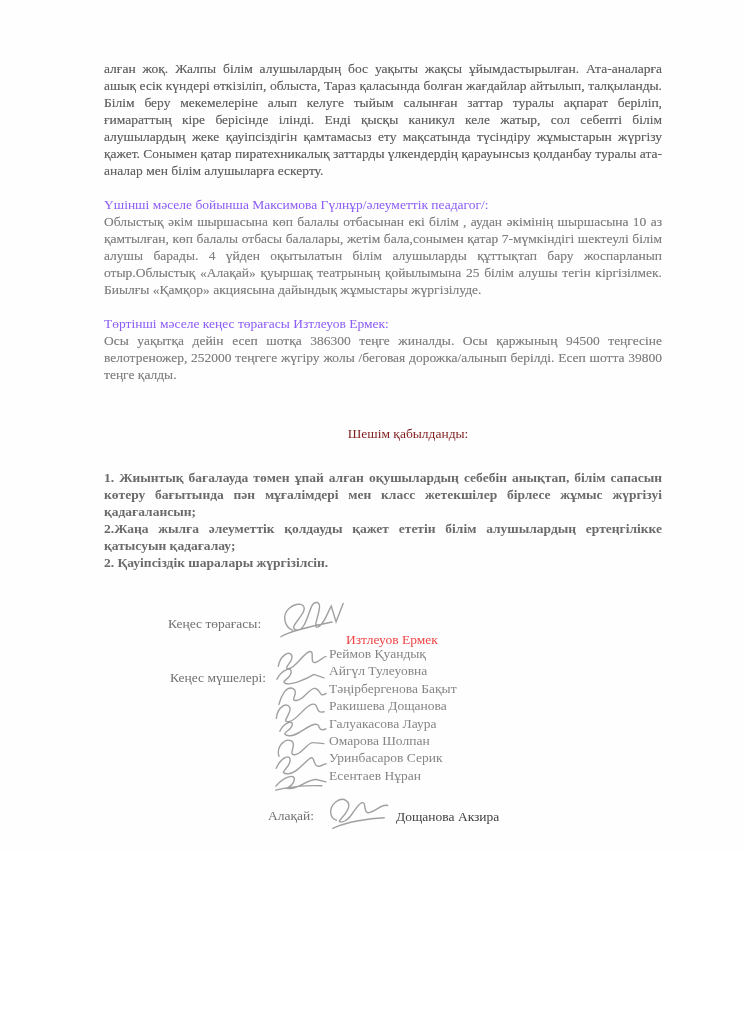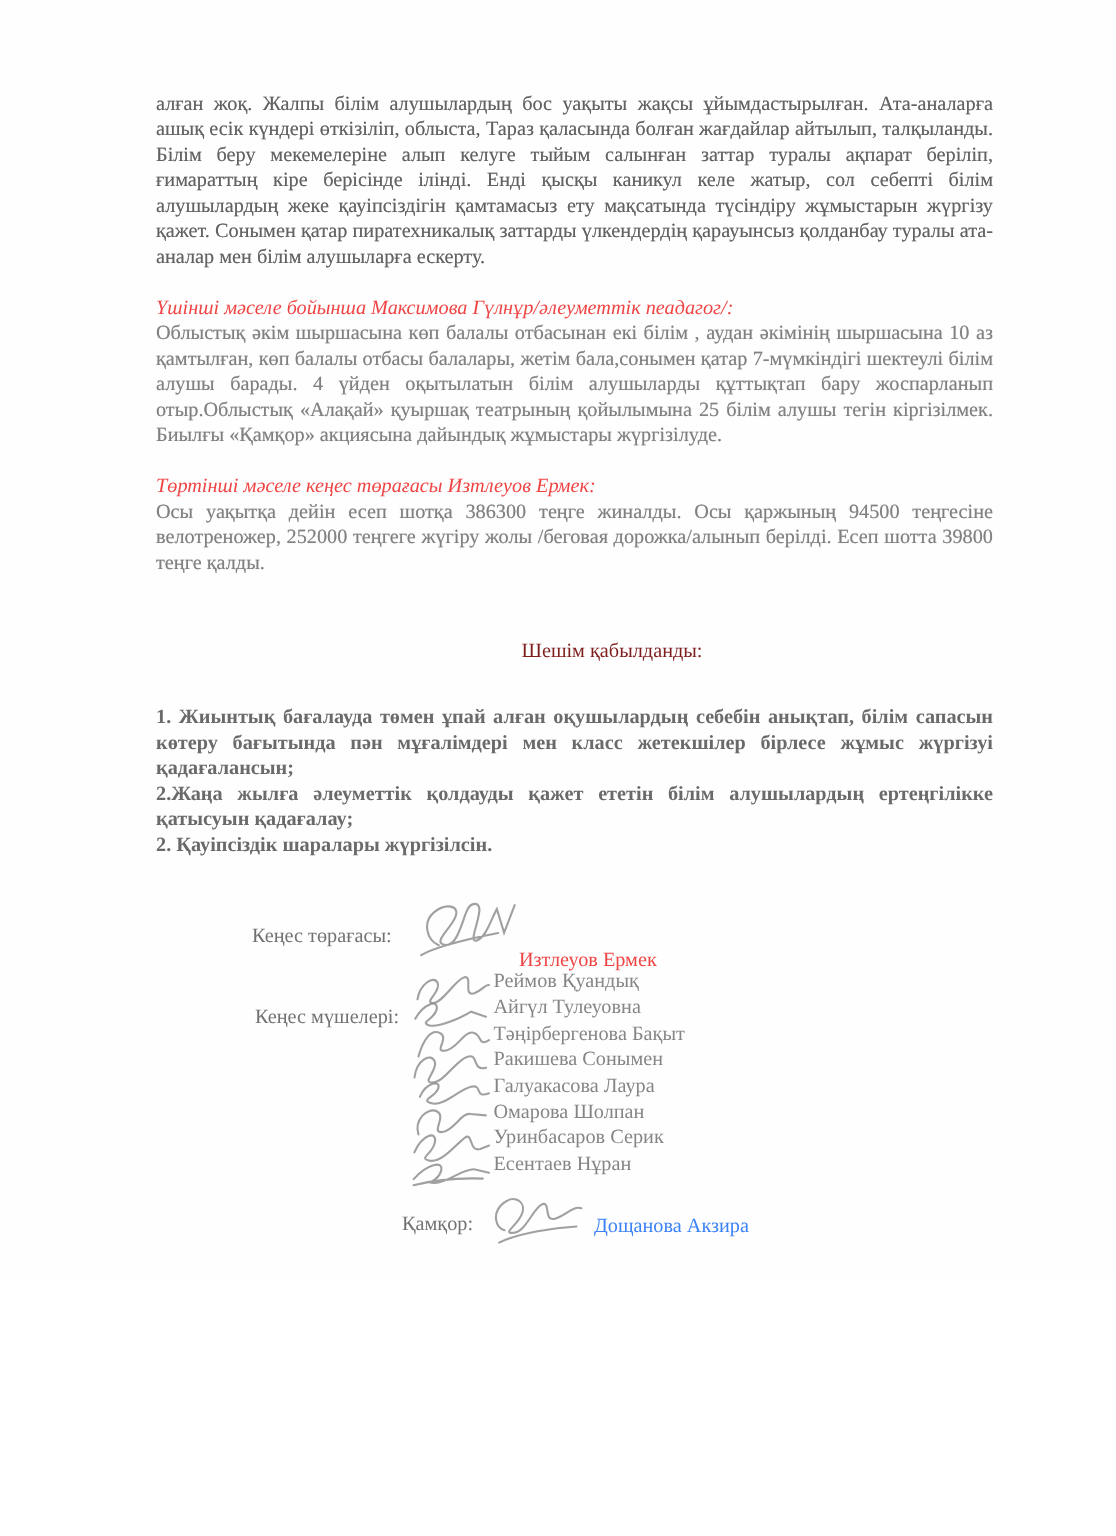--- a/index.html
+++ b/index.html
@@ -15,21 +15,21 @@
     left:104px;top:60px;width:558px;
     color:#6b6b6b;
     font-size:13.5px;
     line-height:17px;
   }
   p{margin:0;}
   .justify{text-align:justify;text-justify:inter-word;}
   .p1{color:#626262;text-shadow:0 0 .4px rgba(90,90,90,.55);}
   .fade{color:#808080;text-shadow:0 0 .5px rgba(120,120,120,.5);}
   .sec{margin-top:17px;}
-  .italic-head{font-style:italic;color:#ef4444;}
+  .italic-head{color:#8b5cf6;}
   .decision-head{
     text-align:center;
     transform:translateX(25px);
     margin-top:42px;
     color:#7f1d1d;
   }
   .decision-list{margin-top:27px;color:#6a6a6a;}
   .decision-list p{text-align:justify;font-weight:bold;}
   
   .sig-block{margin-top:32px;color:#7d7d7d;}
@@ -41,21 +41,21 @@
   .chairman-row .sig-name{position:absolute;left:178px;top:28px;color:#ef4444;}
   .members-row{margin-left:66px;position:relative;min-height:140px;margin-top:2px;}
   .members-row .sig-label{position:absolute;left:0;top:24px;}
   .members-col{position:absolute;left:104px;top:0;}
   .member{height:17.4px;white-space:nowrap;}
   .member .sig{vertical-align:middle;margin-right:1px;margin-bottom:-8px;}
   .member .sig-name{color:#858585;}
   .secretary-row{margin-left:164px;margin-top:13px;height:34px;position:relative;}
   .secretary-row .sig-label{position:absolute;left:0;top:9px;}
   .secretary-row .sig{position:absolute;left:58px;top:-3px;}
-  .secretary-row .sig-name{position:absolute;left:128px;top:10px;color:#3b82f6;}
+  .secretary-row .sig-name{position:absolute;left:128px;top:10px;color:#404040;}
   svg.sig{overflow:visible;}
   svg.sig path{fill:none;stroke:#8f8f8f;stroke-width:1.4;stroke-linecap:round;opacity:.85;}
   .big path{stroke-width:1.6;}
   .r1{transform:rotate(-3deg);}
   .r2{transform:rotate(2deg);}
   .r3{transform:rotate(-6deg);}
   .scan-line{
     position:absolute;left:62px;top:928px;width:1px;height:96px;
     background:#dcdcdc;
   }
@@ -106,21 +106,21 @@
             </svg><span class="sig-name">Айгүл Тулеуовна</span>
           </div>
           <div class="member">
             <svg class="sig r3" width="54" height="24" viewBox="0 0 54 24">
               <path d="M4,20 C8,10 14,2 20,6 C26,10 14,18 22,18 C30,18 36,6 42,8 C48,10 44,18 52,14"></path>
             </svg><span class="sig-name">Тәңірбергенова Бақыт</span>
           </div>
           <div class="member">
             <svg class="sig r1" width="54" height="24" viewBox="0 0 54 24">
               <path d="M2,18 C4,6 14,2 16,8 C18,14 6,22 14,22 C22,22 30,8 38,6 C46,4 40,16 50,14"></path>
-            </svg><span class="sig-name">Ракишева Сонымен</span>
+            </svg><span class="sig-name">Ракишева Дощанова</span>
           </div>
           <div class="member">
             <svg class="sig r2" width="54" height="24" viewBox="0 0 54 24">
               <path d="M6,16 C10,6 20,4 18,10 C16,16 6,18 14,20 C22,22 32,10 40,8 C48,6 42,16 52,12"></path>
             </svg><span class="sig-name">Галуакасова Лаура</span>
           </div>
           <div class="member">
             <svg class="sig r3" width="54" height="24" viewBox="0 0 54 24">
               <path d="M4,20 C2,10 12,2 18,6 C24,10 12,20 20,20 C28,20 34,8 40,10 L50,12"></path>
             </svg><span class="sig-name">Омарова Шолпан</span>
@@ -132,21 +132,21 @@
           </div>
           <div class="member">
             <svg class="sig r2" width="54" height="24" viewBox="0 0 54 24">
               <path d="M2,18 C10,8 22,4 20,12 C18,20 8,20 16,20 C24,20 34,10 42,10 L52,12 M2,22 C16,18 34,16 48,16"></path>
             </svg><span class="sig-name">Есентаев Нұран</span>
           </div>
         </div>
       </div>
 
       <div class="sig-row secretary-row">
-        <span class="sig-label">Қамқор:</span>
+        <span class="sig-label">Алақай:</span>
         <svg class="sig big r1" width="66" height="36" viewBox="0 0 66 36">
           <path d="M10,24 C4,22 2,12 10,6 C18,0 26,6 22,14 C18,22 8,26 16,26 C24,26 30,10 36,8 C42,6 36,20 44,18 C52,16 56,10 62,12 M6,32 C20,26 44,24 58,24"></path>
         </svg>
         <span class="sig-name">Дощанова Акзира</span>
       </div>
 
     </div>
   </div>
 
   <div class="scan-line"></div>

